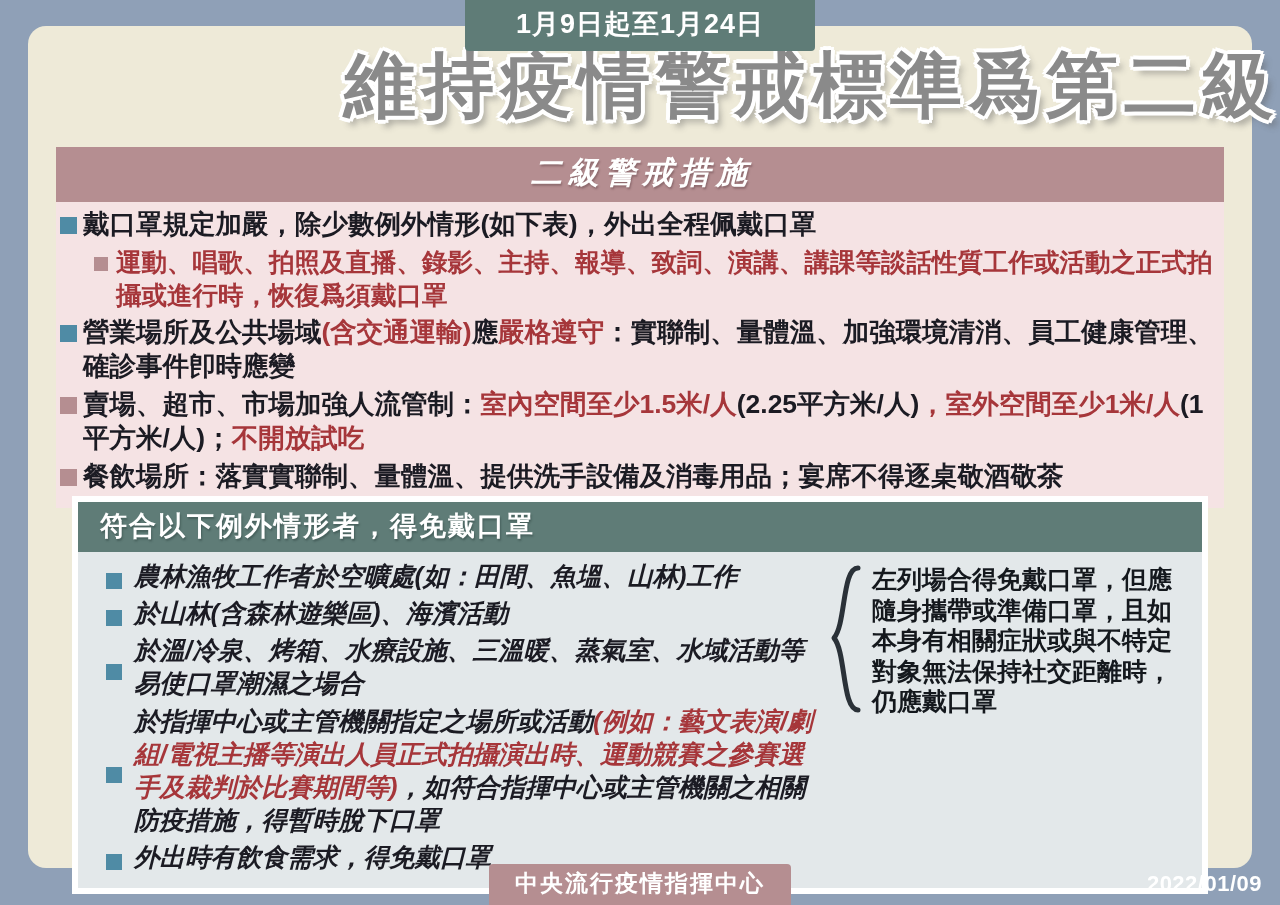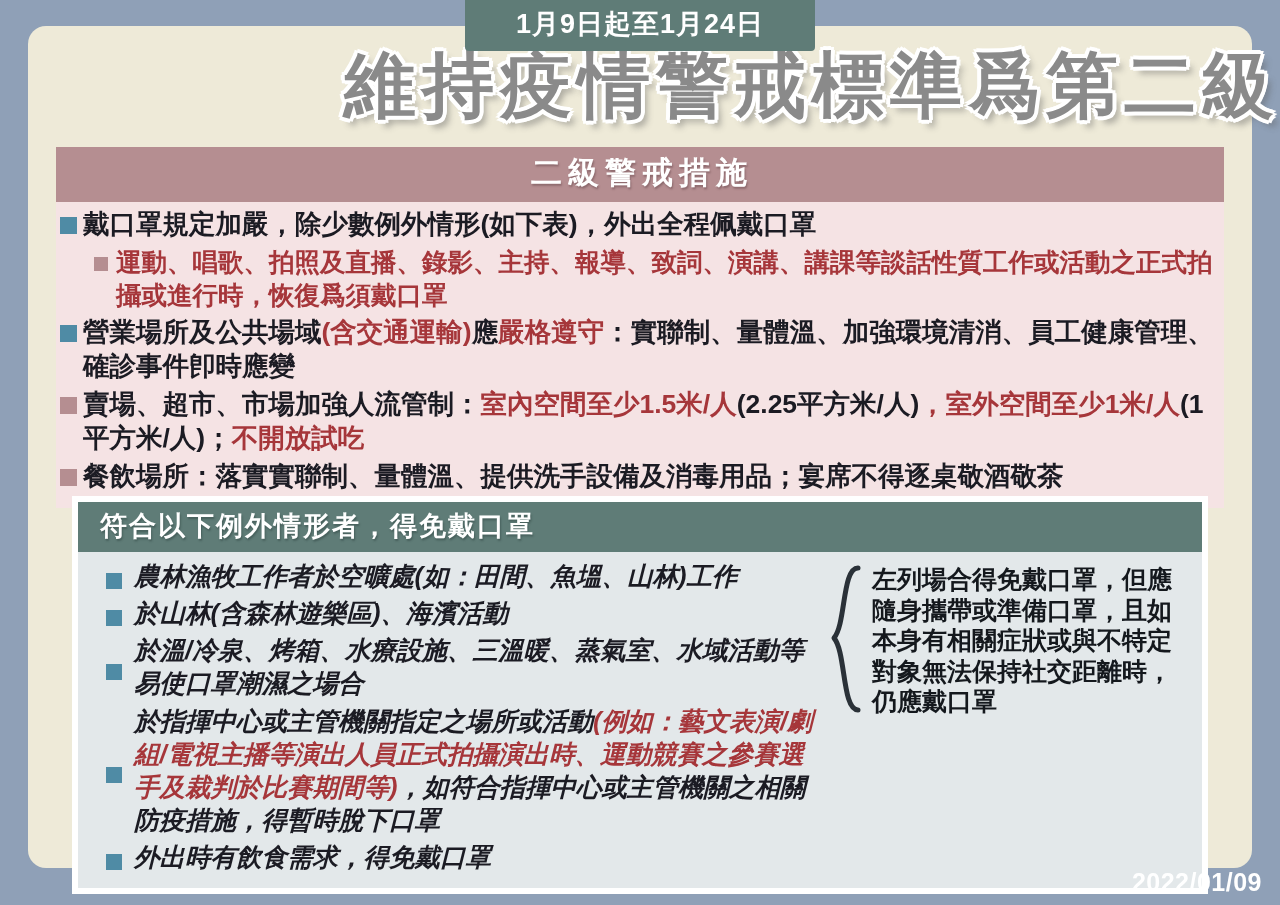--- a/index.html
+++ b/index.html
@@ -91,20 +91,21 @@
   }
   .measures-header {
     background: #b58e91;
     color: #ffffff;
     text-align: center;
     font-size: 31px;
     font-weight: bold;
     letter-spacing: 6px;
     padding: 5px 0 8px 4px;
     text-shadow: 1px 2px 2px rgba(80,50,55,.40);
+    font-style: italic;
   }
   .measures-body {
     padding: 6px 10px 10px 4px;
   }
 
   .bullet-row {
     display: flex;
     align-items: flex-start;
     margin: 0 0 4px 0;
   }
@@ -228,21 +229,21 @@
     letter-spacing: 2px;
     padding: 4px 26px 6px 26px;
     border-radius: 4px 4px 0 0;
     z-index: 7;
   }
   .footer-date {
     position: absolute;
     right: 18px;
     bottom: 8px;
     color: #ffffff;
-    font-size: 25px;
+    font-size: 22px;
     font-weight: bold;
     letter-spacing: 0.5px;
     z-index: 7;
   }
 </style>
 </head>
 <body>
 
 <div class="poster">
 
@@ -307,15 +308,16 @@
         <div class="brace">
           <svg viewBox="0 0 40 150" width="40" height="150" aria-hidden="true">
             <path d="M30 4 C14 4 18 60 6 74 C18 88 14 146 30 146" fill="none" stroke="#2a3138" stroke-width="5" stroke-linecap="round" stroke-linejoin="round"></path>
           </svg>
         </div>
         <div class="note-text">左列場合得免戴口罩，但應隨身攜帶或準備口罩，且如本身有相關症狀或與不特定對象無法保持社交距離時，仍應戴口罩</div>
       </div>
     </div>
   </div>
 
+  <div class="footer-badge">中央流行疫情指揮中心</div>
   <div class="footer-date">2022/01/09</div>
 
 </div>
 
 </body></html>

